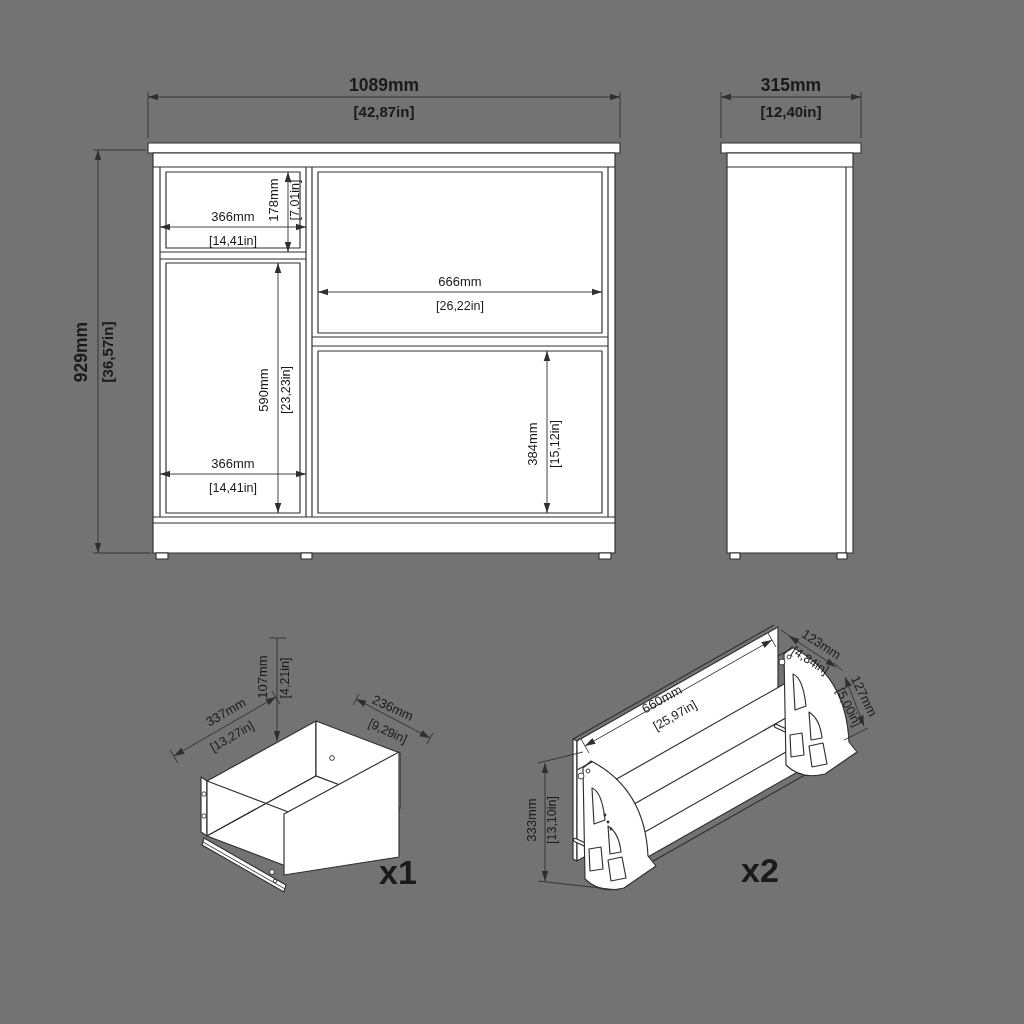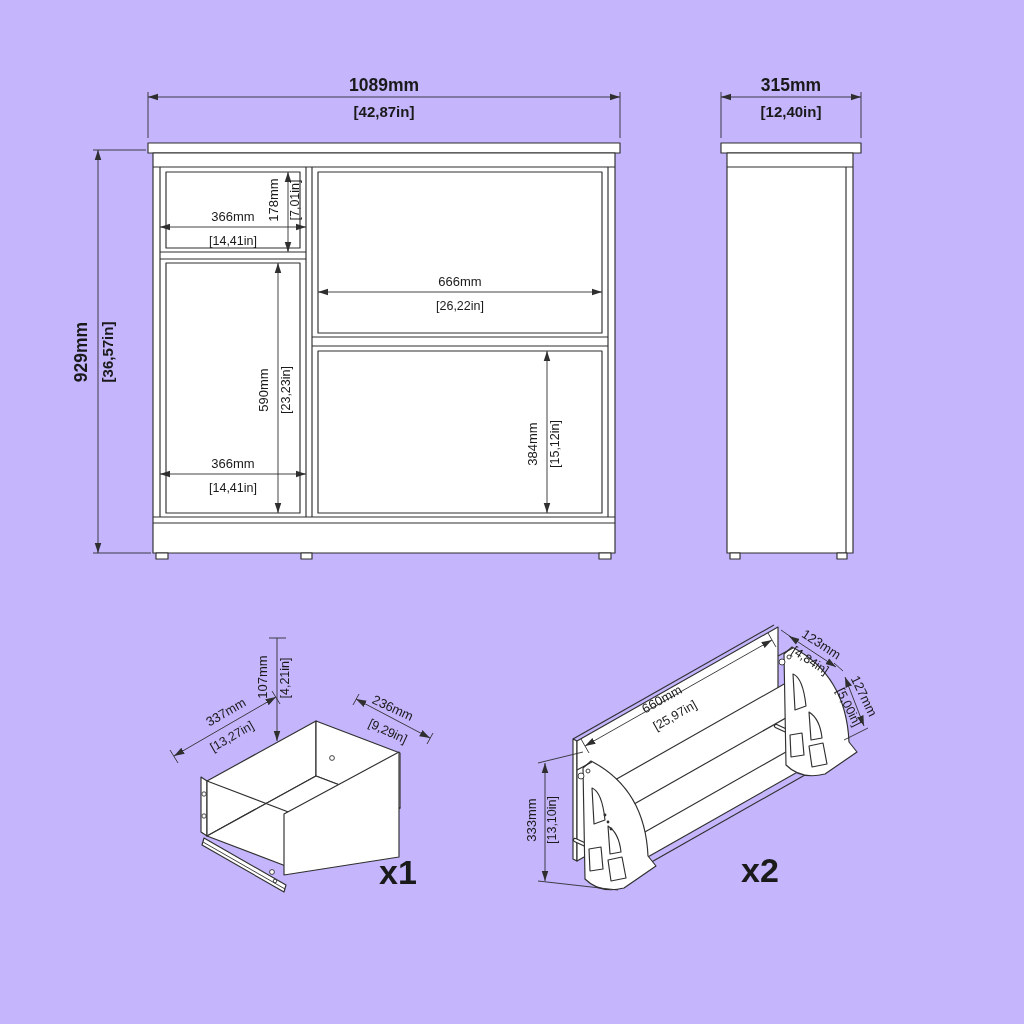--- a/index.html
+++ b/index.html
@@ -1,16 +1,16 @@
 <!DOCTYPE html>
 <html><head>
 <meta charset="utf-8">
 <style>
   html,body{margin:0;padding:0;background:#ffffff;}
-  .stage{width:1024px;height:1024px;position:relative;background:#c4b5fd;overflow:hidden;}
+  .stage{width:1024px;height:1024px;position:relative;background:#737373;overflow:hidden;}
   svg{display:block;}
   .t{font-family:"Liberation Sans","DejaVu Sans",sans-serif;fill:#1a1a1a;}
   .big{font-size:17.5px;font-weight:bold;}
   .bigin{font-size:15px;font-weight:bold;}
   .sm{font-size:13px;}
   .smin{font-size:12.5px;}
   .qty{font-size:34px;font-weight:bold;}
   .ln{stroke:#2f2f2f;stroke-width:1.15;fill:none;stroke-linejoin:round;stroke-linecap:butt;}
   .lnf{stroke:#2f2f2f;stroke-width:1.15;fill:#ffffff;stroke-linejoin:round;}
   .dim{stroke:#2f2f2f;stroke-width:0.9;fill:none;}

